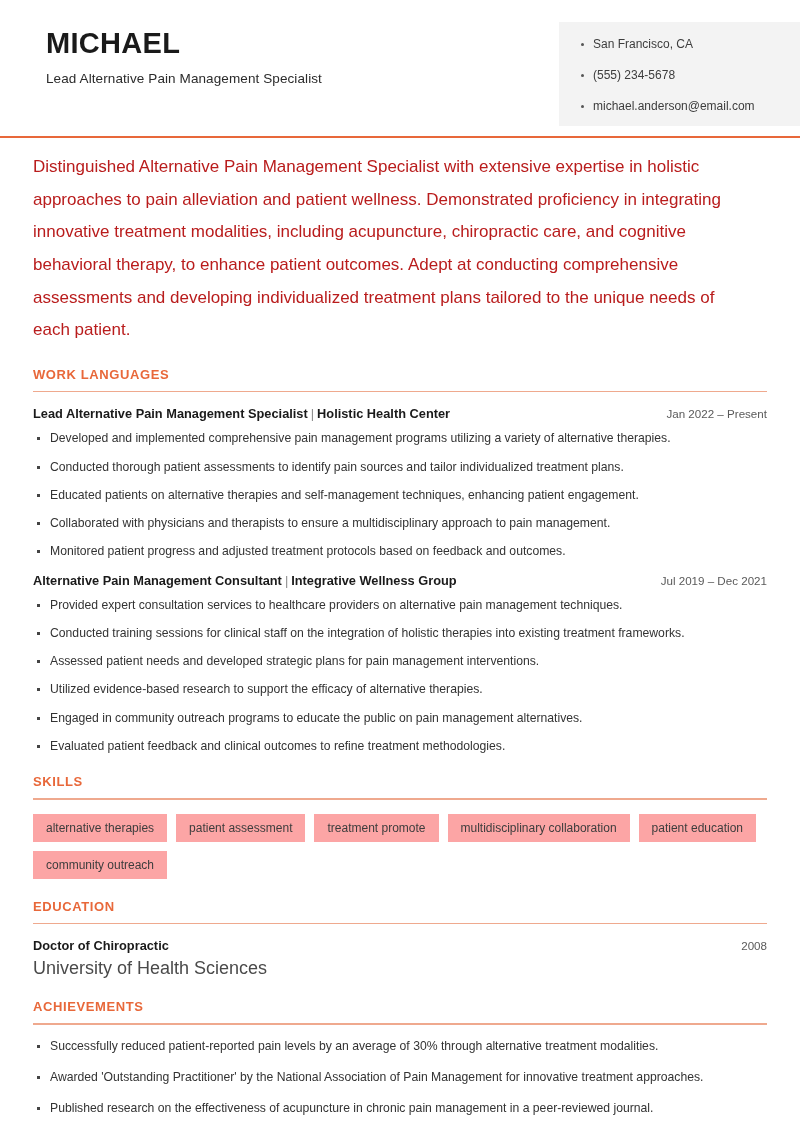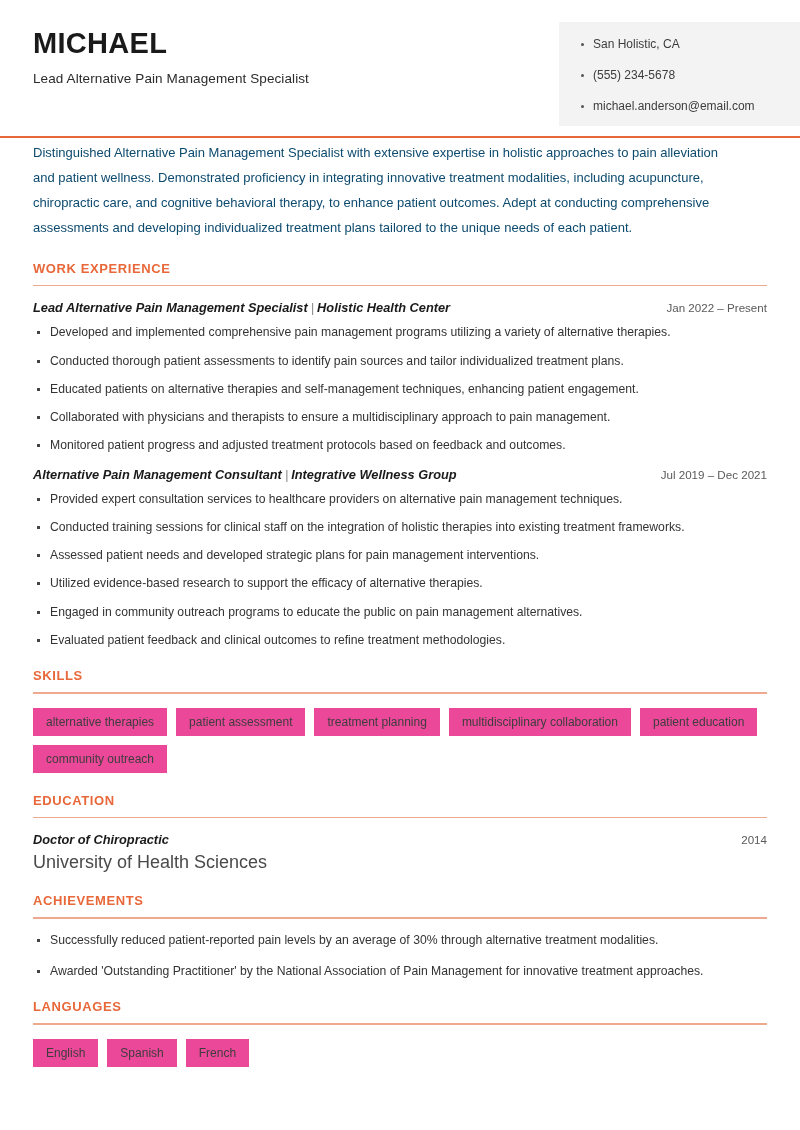--- a/index.html
+++ b/index.html
@@ -23,21 +23,21 @@
     background: #ffffff;
   }
 
   
   .header {
     display: flex;
     justify-content: space-between;
     align-items: flex-start;
     padding: 22px 0 0 0;
   }
-  .identity { padding-left: 33px; padding-top: 6px; }
+  .identity { padding-left: 46px; padding-top: 6px; }
   .name-first {
     font-size: 29px;
     font-weight: bold;
     letter-spacing: 0.3px;
     color: #1a1a1a;
     line-height: 1.06;
   }
   .name-last {
     font-size: 29px;
     font-weight: bold;
@@ -82,24 +82,24 @@
     height: 2px;
     background: #E8683A;
     width: 100%;
     margin-top: 10px;
   }
 
   
   .content { padding: 0 33px; }
 
   .summary {
-    font-size: 13px;
+    font-size: 17px;
     line-height: 1.92;
-    color: #0c4a6e;
-    padding-top: 3px;
+    color: #b91c1c;
+    padding-top: 13px;
     padding-right: 33px;
   }
 
   .section { margin-top: 20px; }
   .section-title {
     font-size: 13px;
     font-weight: bold;
     color: #E8683A;
     letter-spacing: 0.6px;
     margin-bottom: 9px;
@@ -114,21 +114,20 @@
   .entry { margin-bottom: 6px; }
   .entry-head {
     display: flex;
     justify-content: space-between;
     align-items: baseline;
   }
   .entry-title {
     font-size: 12.8px;
     font-weight: bold;
     color: #1a1a1a;
-    font-style: italic;
   }
   .entry-sep {
     color: #8a8a8a;
     font-weight: normal;
     padding: 0 3px;
   }
   .entry-date {
     font-size: 11.6px;
     color: #5a5a5a;
     white-space: nowrap;
@@ -162,21 +161,21 @@
   }
 
   .work-entry-2 { }
 
   .chips {
     display: flex;
     flex-wrap: wrap;
     gap: 9px 9px;
   }
   .chip {
-    background: #ec4899;
+    background: #fca5a5;
     color: #3d3d3d;
     font-size: 12px;
     padding: 8px 13px;
     line-height: 1;
     white-space: nowrap;
   }
 
   .edu-entry { margin-top: 2px; }
 
   .achievements ul.bullets { margin-top: 2px; }
@@ -190,34 +189,34 @@
 <div class="page">
 
   <div class="header">
     <div class="identity">
       <div class="name-first">MICHAEL</div>
       <div class="job-headline">Lead Alternative Pain Management Specialist</div>
     </div>
 
     <div class="contact-box">
       <ul class="contact-list">
-        <li>San Holistic, CA</li>
+        <li>San Francisco, CA</li>
         <li>(555) 234-5678</li>
         <li>michael.anderson@email.com</li>
       </ul>
     </div>
   </div>
   <div class="header-rule"></div>
 
   <div class="content">
 
     <div class="summary">Distinguished Alternative Pain Management Specialist with extensive expertise in holistic approaches to pain alleviation and patient wellness. Demonstrated proficiency in integrating innovative treatment modalities, including acupuncture, chiropractic care, and cognitive behavioral therapy, to enhance patient outcomes. Adept at conducting comprehensive assessments and developing individualized treatment plans tailored to the unique needs of each patient.</div>
 
     <div class="section">
-      <div class="section-title">WORK EXPERIENCE</div>
+      <div class="section-title">WORK LANGUAGES</div>
       <div class="section-rule"></div>
 
       <div class="entry">
         <div class="entry-head">
           <div class="entry-title">
             <span>Lead Alternative Pain Management Specialist</span><span class="entry-sep">|</span><span>Holistic Health Center</span>
           </div>
           <div class="entry-date">Jan 2022 – Present</div>
         </div>
         <ul class="bullets">
@@ -246,45 +245,46 @@
         </ul>
       </div>
     </div>
 
     <div class="section">
       <div class="section-title">SKILLS</div>
       <div class="section-rule"></div>
       <div class="chips">
         <span class="chip">alternative therapies</span>
         <span class="chip">patient assessment</span>
-        <span class="chip">treatment planning</span>
+        <span class="chip">treatment promote</span>
         <span class="chip">multidisciplinary collaboration</span>
         <span class="chip">patient education</span>
         <span class="chip">community outreach</span>
       </div>
     </div>
 
     <div class="section">
       <div class="section-title">EDUCATION</div>
       <div class="section-rule"></div>
       <div class="entry edu-entry">
         <div class="entry-head">
           <div class="entry-title">Doctor of Chiropractic</div>
-          <div class="entry-date">2014</div>
+          <div class="entry-date">2008</div>
         </div>
         <div class="entry-sub">University of Health Sciences</div>
       </div>
     </div>
 
     <div class="section achievements">
       <div class="section-title">ACHIEVEMENTS</div>
       <div class="section-rule"></div>
       <ul class="bullets">
         <li>Successfully reduced patient-reported pain levels by an average of 30% through alternative treatment modalities.</li>
         <li>Awarded 'Outstanding Practitioner' by the National Association of Pain Management for innovative treatment approaches.</li>
+        <li>Published research on the effectiveness of acupuncture in chronic pain management in a peer-reviewed journal.</li>
       </ul>
     </div>
 
     <div class="section languages">
       <div class="section-title">LANGUAGES</div>
       <div class="section-rule"></div>
       <div class="chips">
         <span class="chip">English</span>
         <span class="chip">Spanish</span>
         <span class="chip">French</span>

